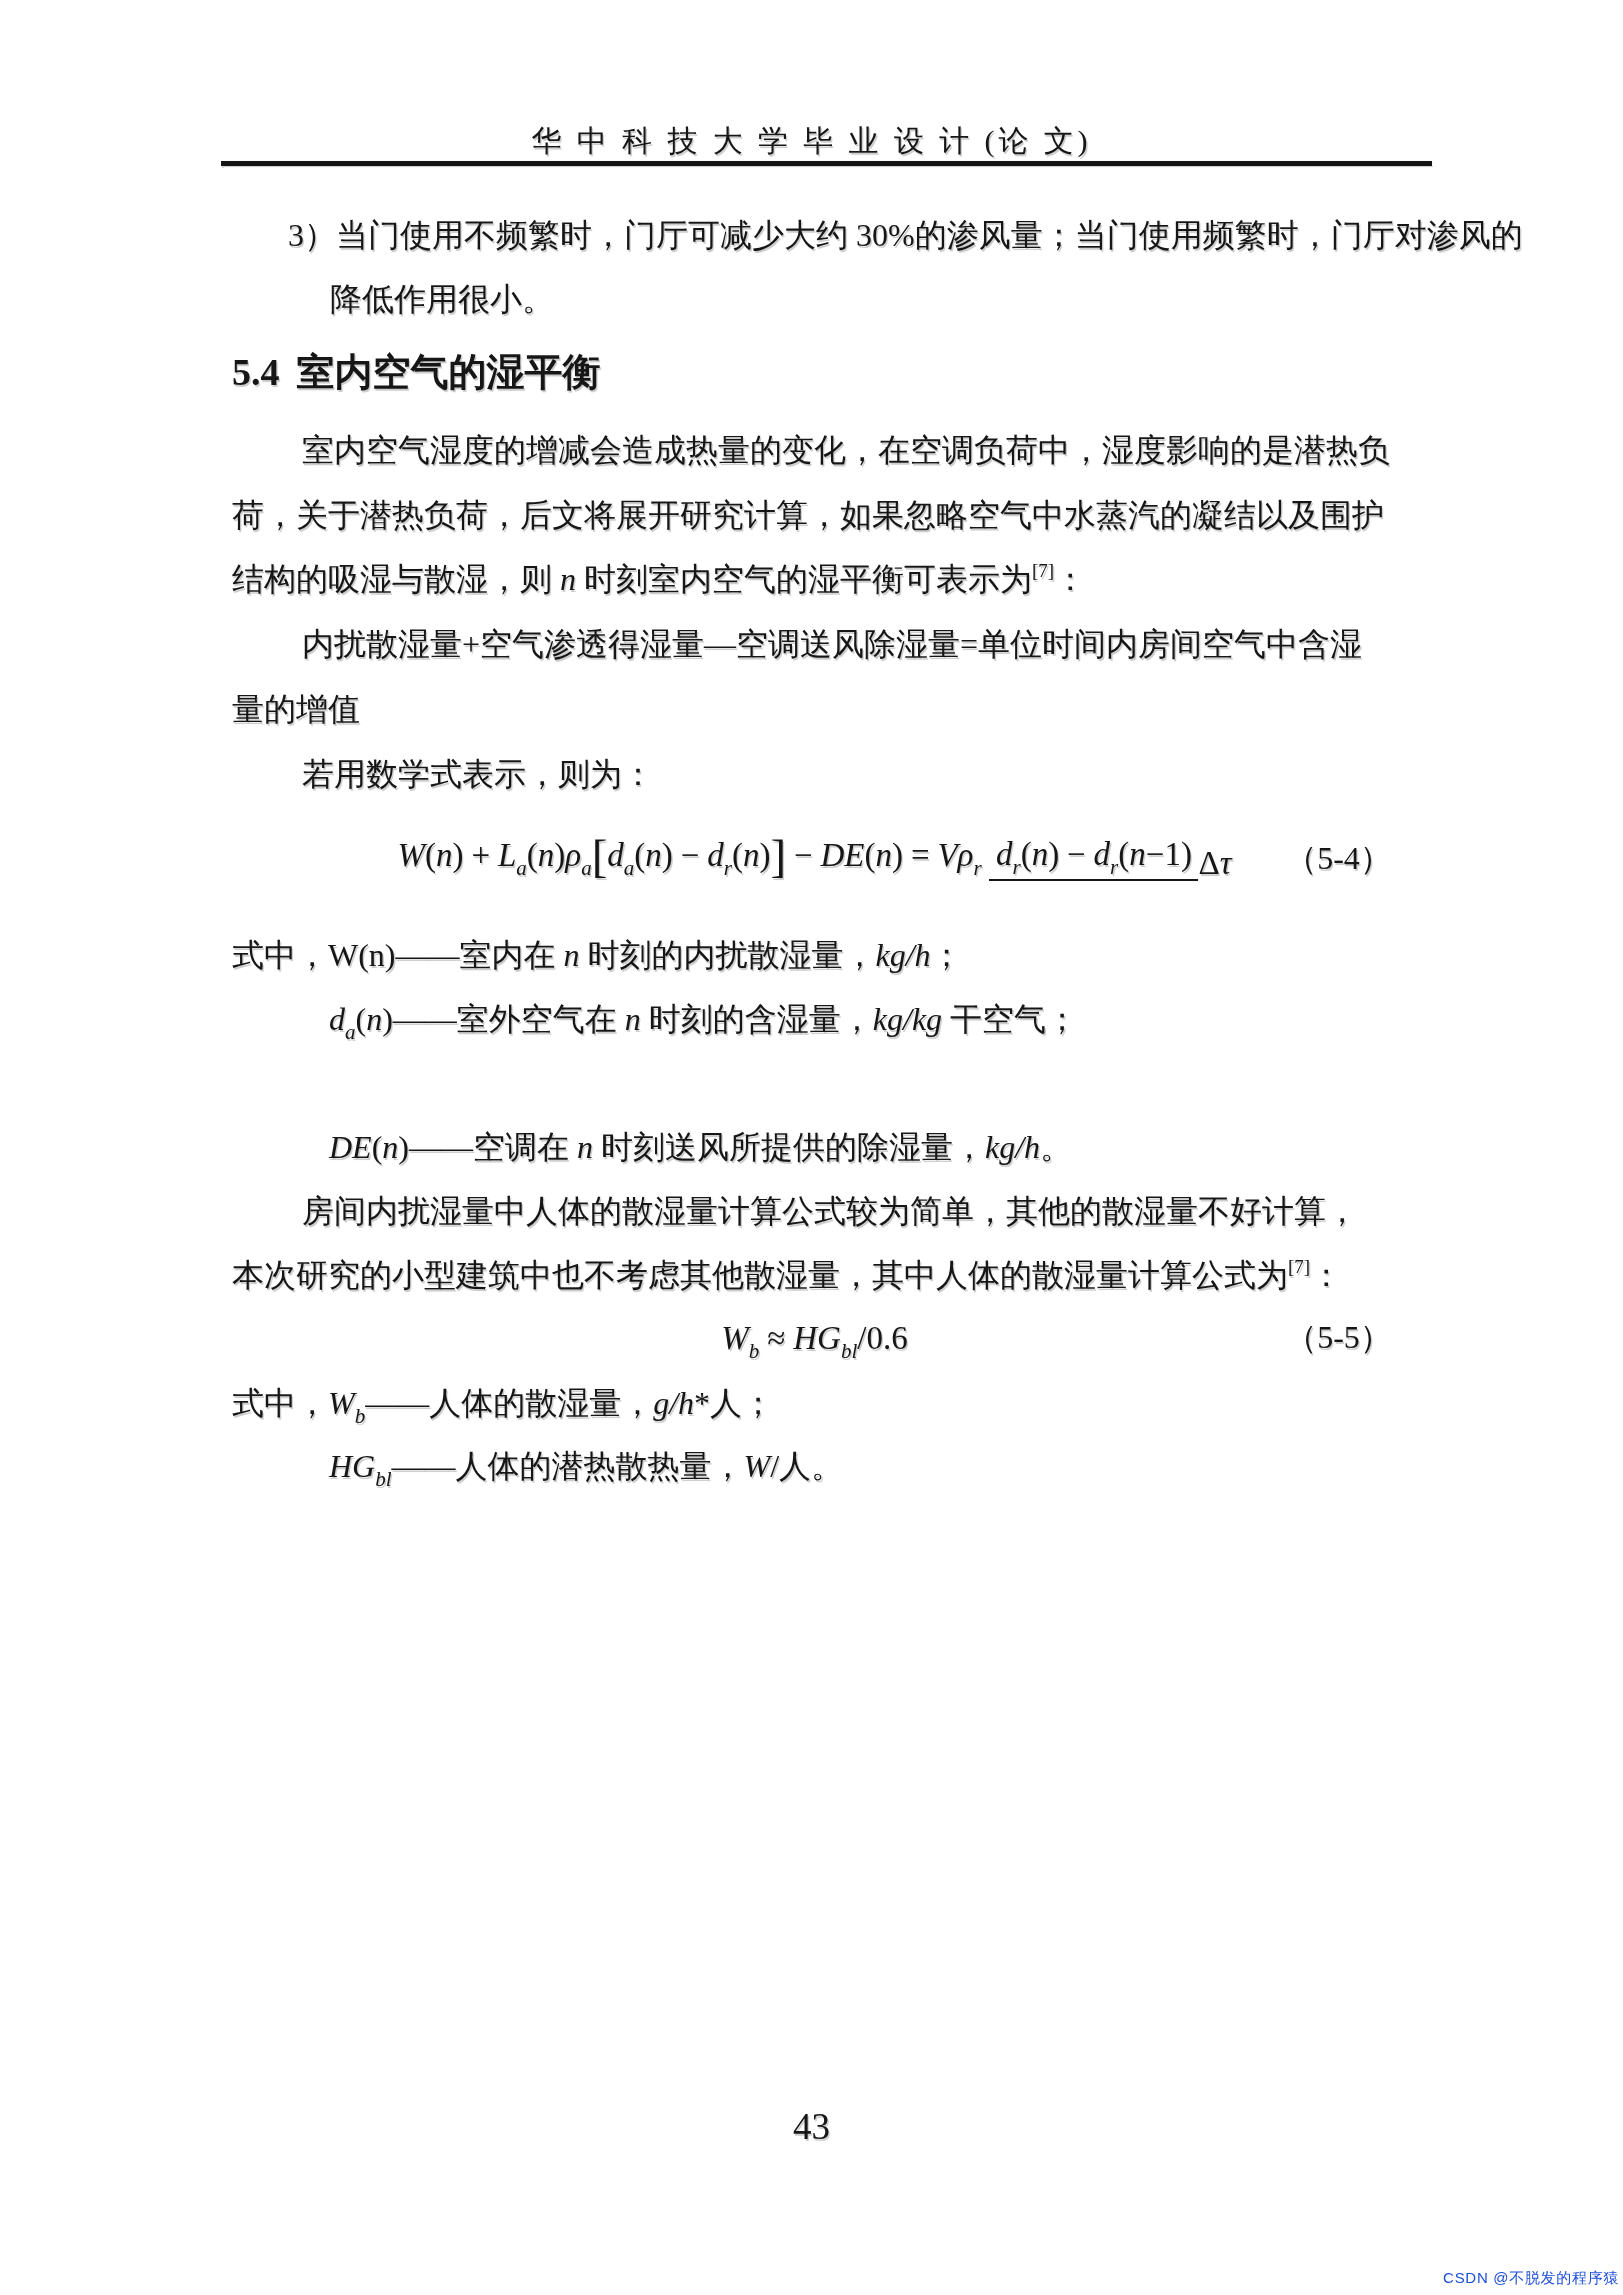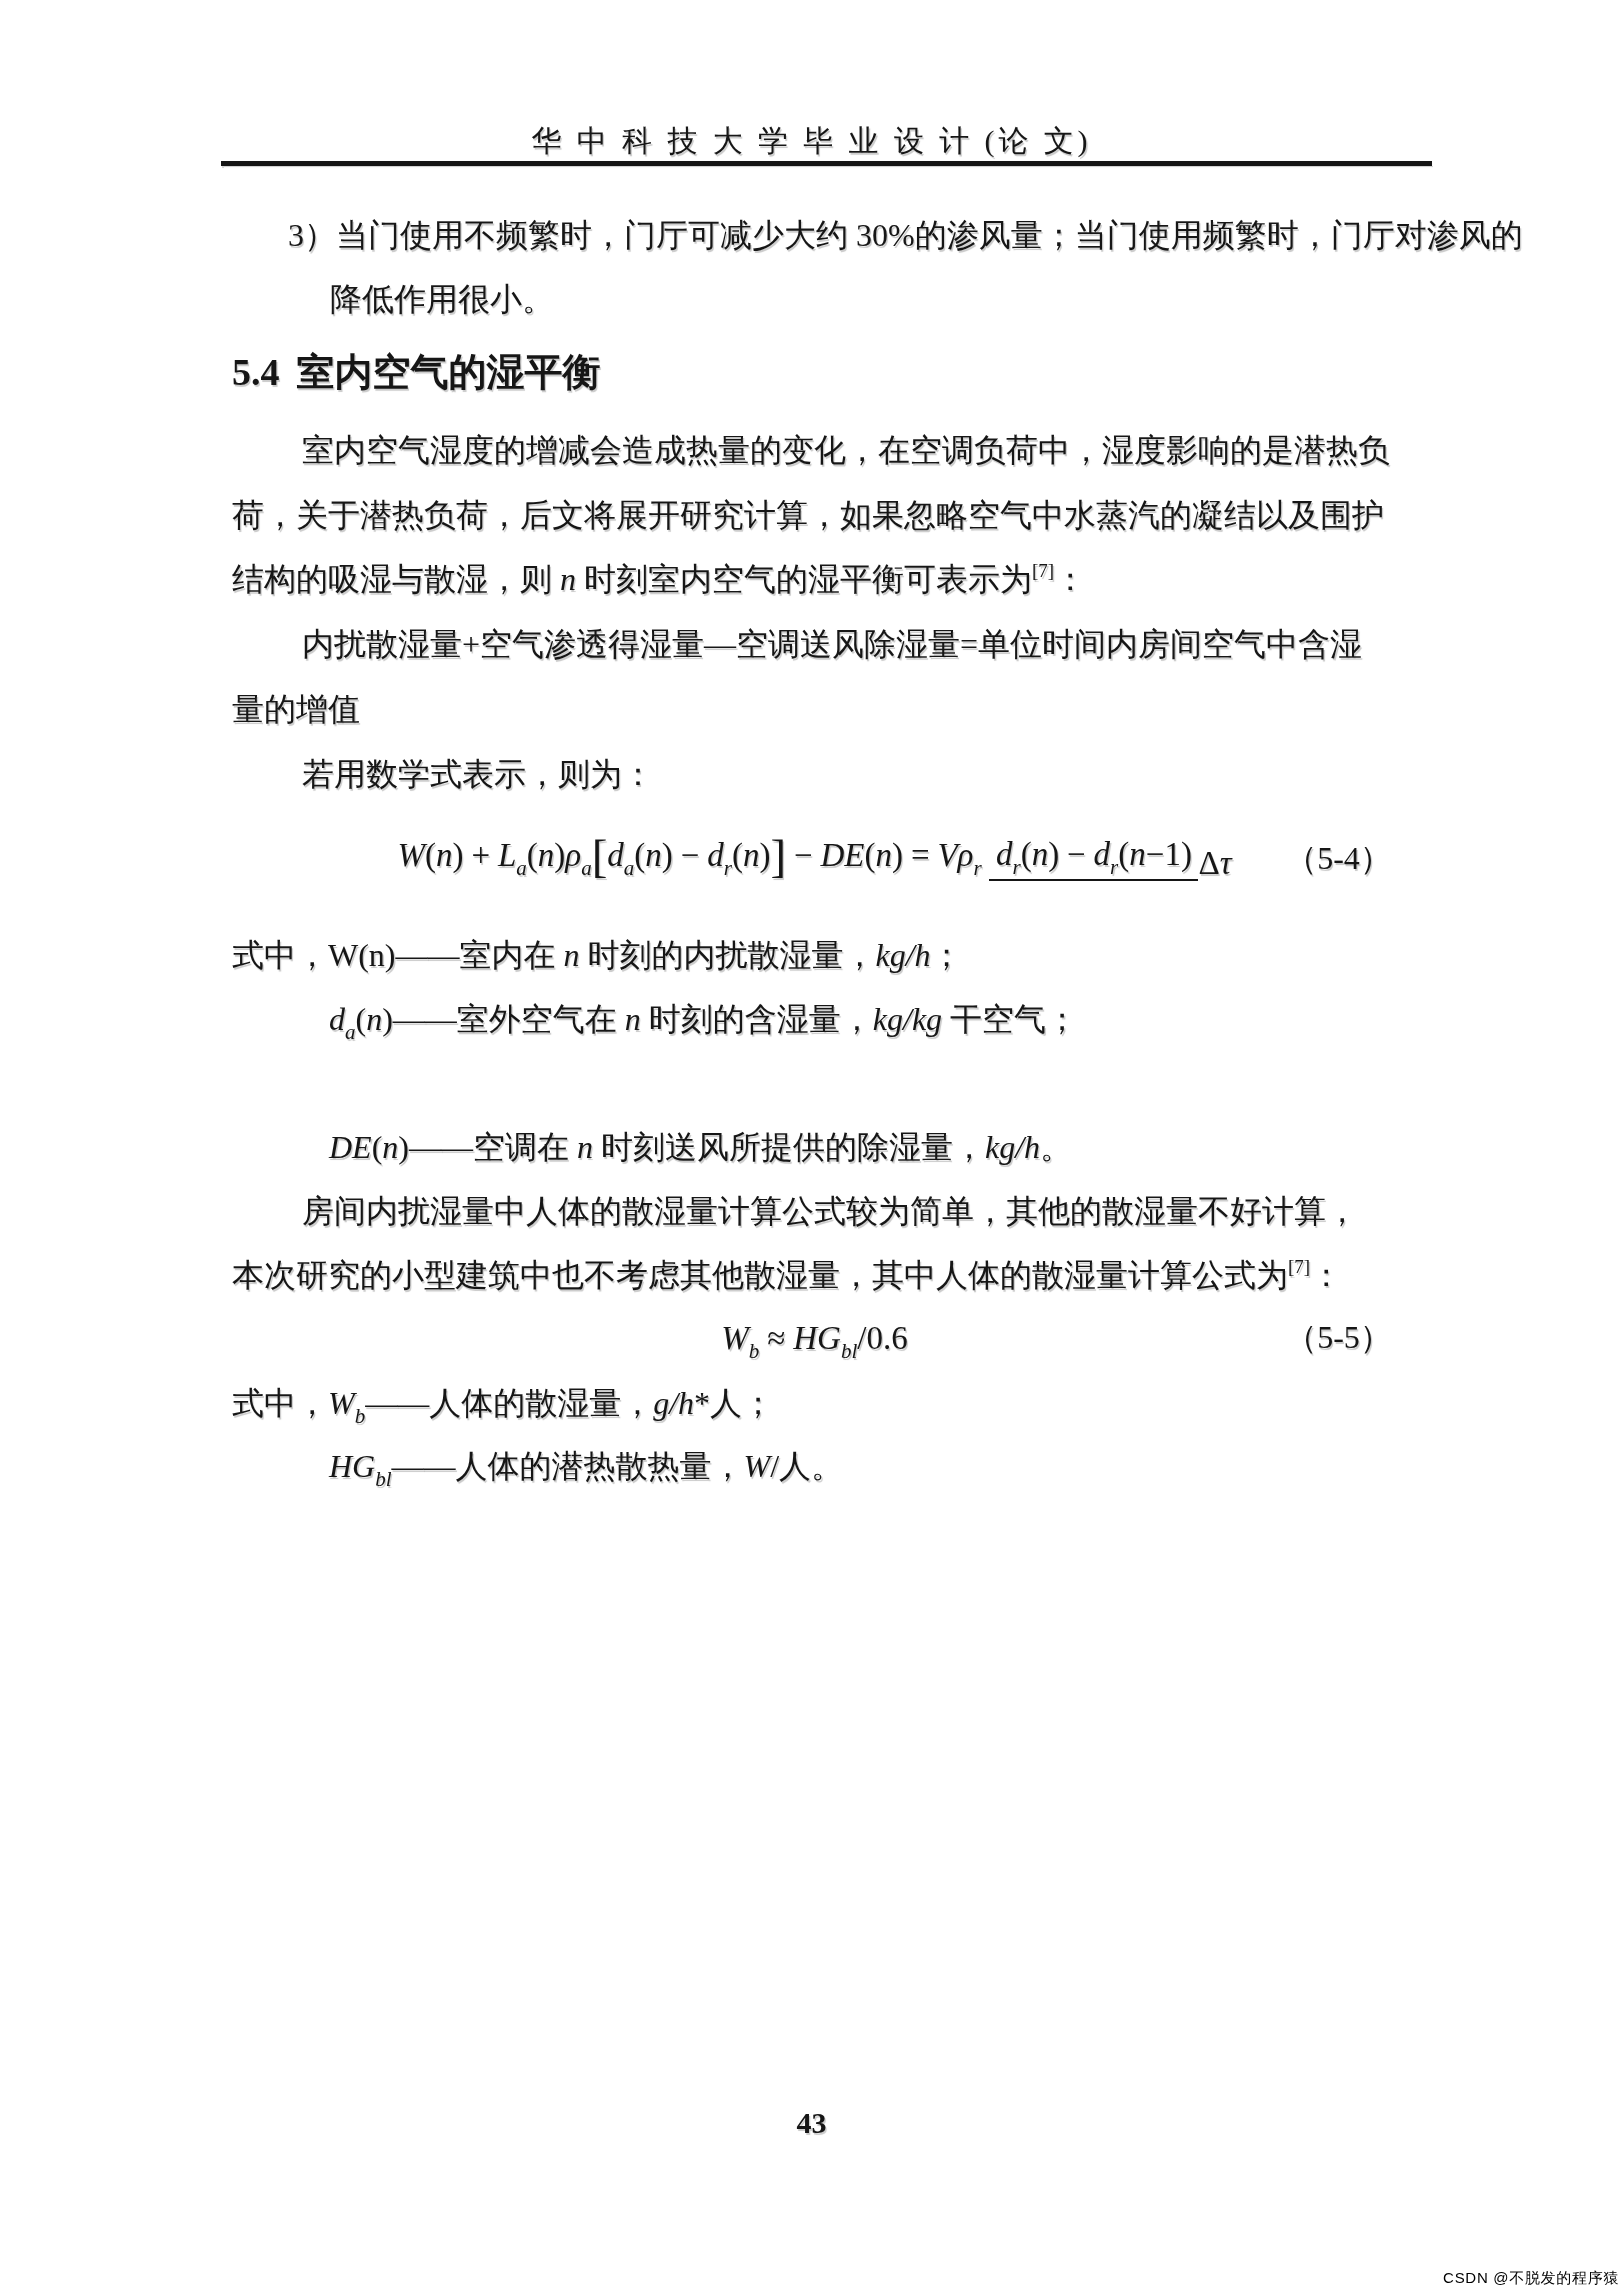--- a/index.html
+++ b/index.html
@@ -19,23 +19,23 @@
   .hnum{margin-right:17px;}
   .rule{position:absolute; background:#151515; box-shadow:1.3px 2px 0.7px rgba(125,125,125,0.35);}
   .eqrow{position:absolute; left:232px; width:1165px; display:flex; align-items:center; justify-content:center;}
   .eq{font-size:33px; font-style:normal; white-space:nowrap;}
   .op{margin:0 7.9px;}
   .br{font-size:47px; vertical-align:-6.5px; line-height:0;}
   .frac{display:inline-flex; align-items:flex-end; vertical-align:middle; margin-left:7.9px; line-height:1.1;}
   .fnum{border-bottom:2.6px solid #161616; padding:0 6.5px 6.5px;}
   .fden{padding-top:5.2px;}
   .eqtag{position:absolute; right:5.2px; font-size:32px; font-style:normal;}
-  .pagenum{font-size:30px;font-weight:bold;}
+  .pagenum{font-size:37px;}
   .watermark{
-    position:absolute; top:2269px; right:3.9px; font-size:15px; color:#000000;
+    position:absolute; top:2269px; right:3.9px; font-size:15px; color:#1d4ed8;
     font-family:"Liberation Sans","DejaVu Sans",sans-serif; text-shadow:none; letter-spacing:0.7px;
   }
   .headertitle{top:124px; font-size:30px; letter-spacing:3.9px;}
 </style>
 </head>
 <body>
 
 <div class="page">
 
   <div class="txt center headertitle">华 中 科 技 大 学 毕 业 设 计 (论 文)</div>

